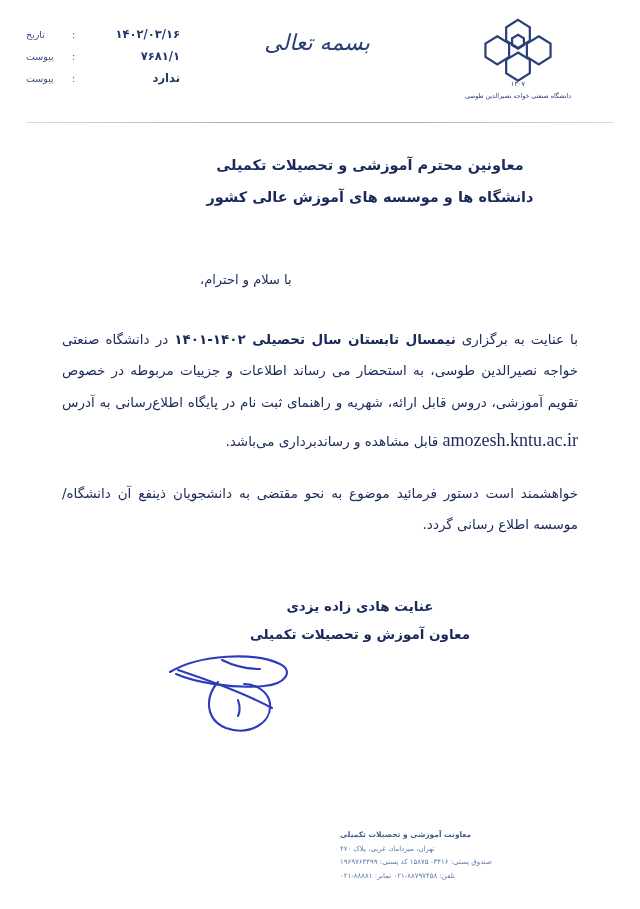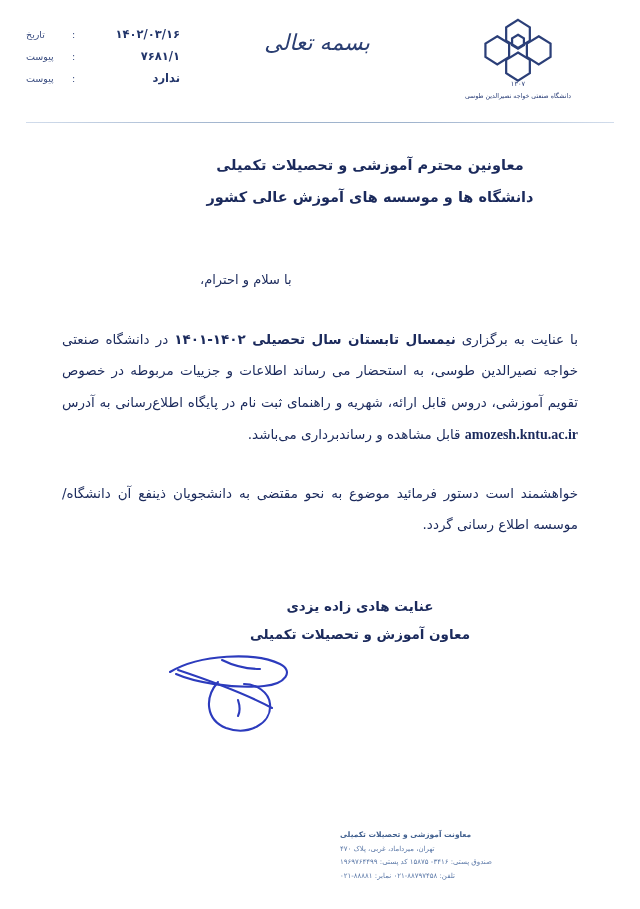--- a/index.html
+++ b/index.html
@@ -145,22 +145,21 @@
     line-height: 2.35;
     text-align: justify;
     text-justify: inter-word;
     color: #1b2a5c;
   }
   .para b { font-weight: bold; }
   .ltr-inline {
     direction: ltr;
     unicode-bidi: embed;
     font-family: "Liberation Serif", "DejaVu Serif", serif;
-    font-size: 14px;
-    font-weight: bold;
+    font-size: 18px;
   }
 
   .para2 {
     position: absolute;
     top: 464px;
     right: 62px;
     width: 516px;
     font-size: 13.5px;
     line-height: 2.35;
     text-align: justify;

